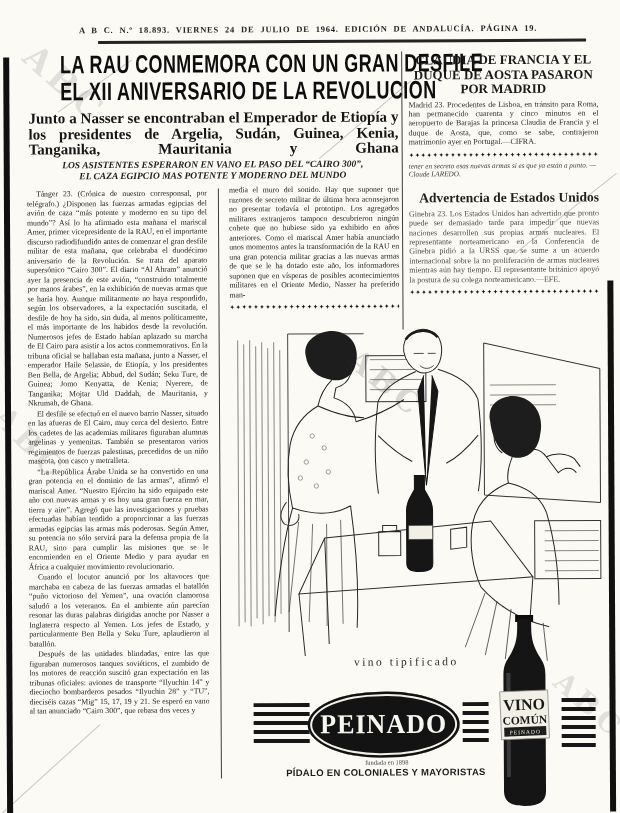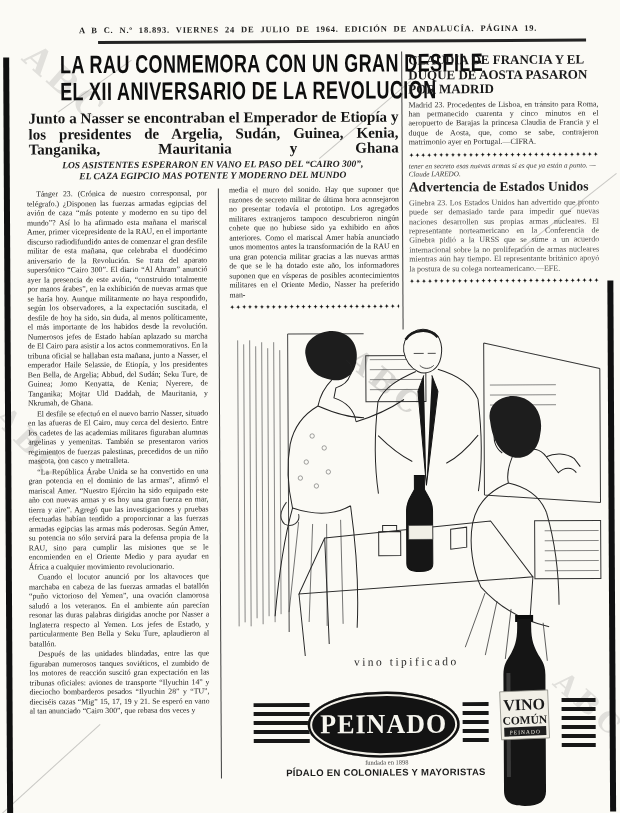--- a/index.html
+++ b/index.html
@@ -29,25 +29,25 @@
   .col1{left:28px;top:188px;width:180px;height:590px;overflow:hidden;}
   .col2{left:230px;top:185px;width:170px;height:190px;overflow:hidden;}
   .vrule{width:1px;background:#3c3c3c;}
 
   
   .stars{font-family:"DejaVu Sans",sans-serif;font-size:6.5px;letter-spacing:.5px;color:#141414;
          white-space:nowrap;overflow:hidden;height:9px;}
 
   
   .rcol{left:410px;top:54px;width:190px;}
-  .rtitle{font-size:13px;font-weight:bold;line-height:14.5px;color:#1a1a1a;}
+  .rtitle{font-size:13px;font-weight:bold;line-height:14.5px;text-align:center;color:#1a1a1a;}
   .rbody{font-size:8px;line-height:9.4px;text-align:justify;margin-top:3px;color:#303030;}
   .rbody2{color:#4b4b4b;}
   .rnote{font-size:7.2px;line-height:8.6px;font-style:italic;color:#3a3a3a;margin-top:2px;}
-  .rtitle2{font-size:13.5px;font-weight:bold;text-align:left;margin-top:0;color:#1f1f1f;}
+  .rtitle2{font-size:13.5px;font-weight:bold;text-align:right;margin-top:11px;color:#1f1f1f;}
   .rcol .stars{margin-top:4px;}
 
   
   .tagline{left:333px;top:624px;width:150px;text-align:center;font-family:"Liberation Sans",sans-serif;
            font-weight:bold;font-size:13.5px;line-height:15px;color:#161616;}
   .vino-tip{left:316px;top:656px;width:178px;text-align:center;font-size:11.5px;letter-spacing:2.5px;
             color:#2a2a2a;}
   .stripes{background:repeating-linear-gradient(to bottom,#171717 0 4px,rgba(0,0,0,0) 4px 9px);}
   .s1{left:252px;top:703px;width:56px;height:42px;}
   .s2{left:461px;top:703px;width:26px;height:42px;}

